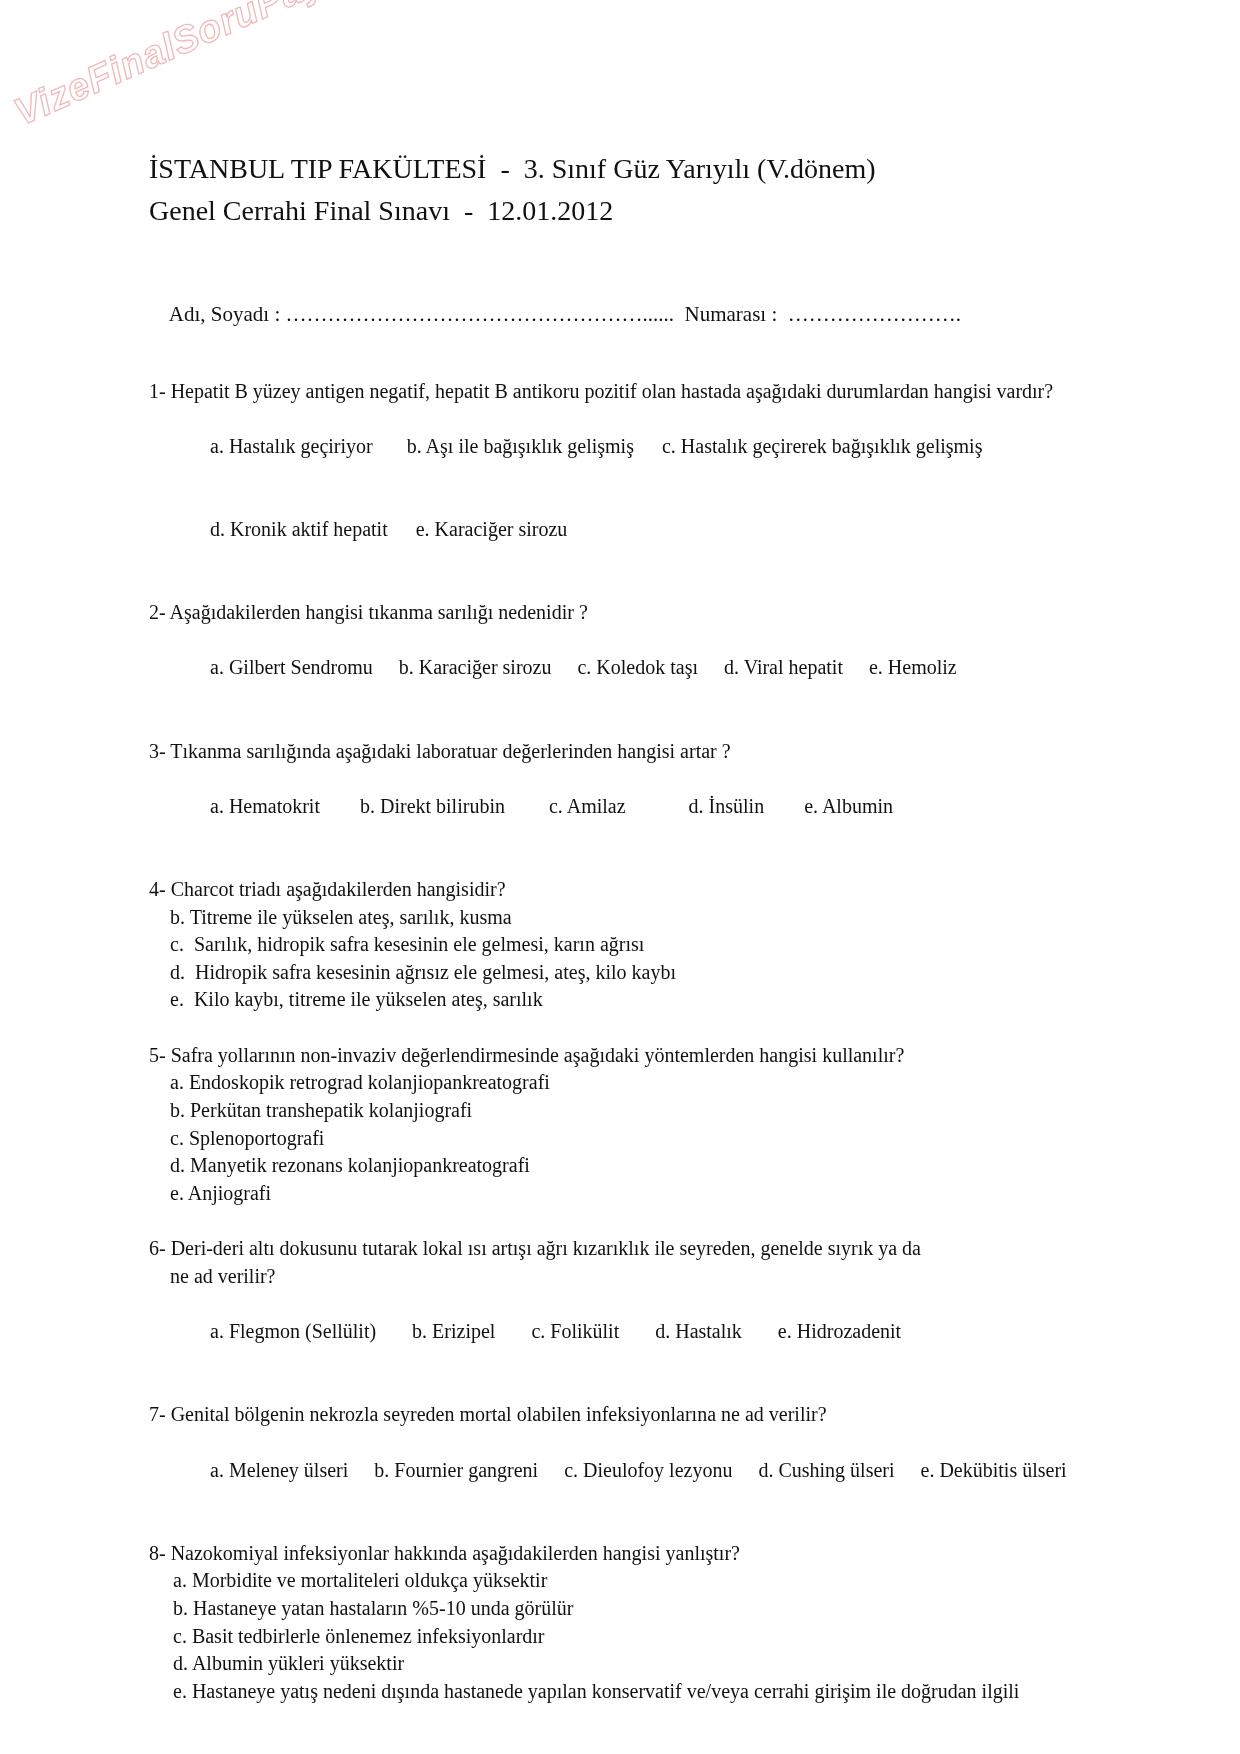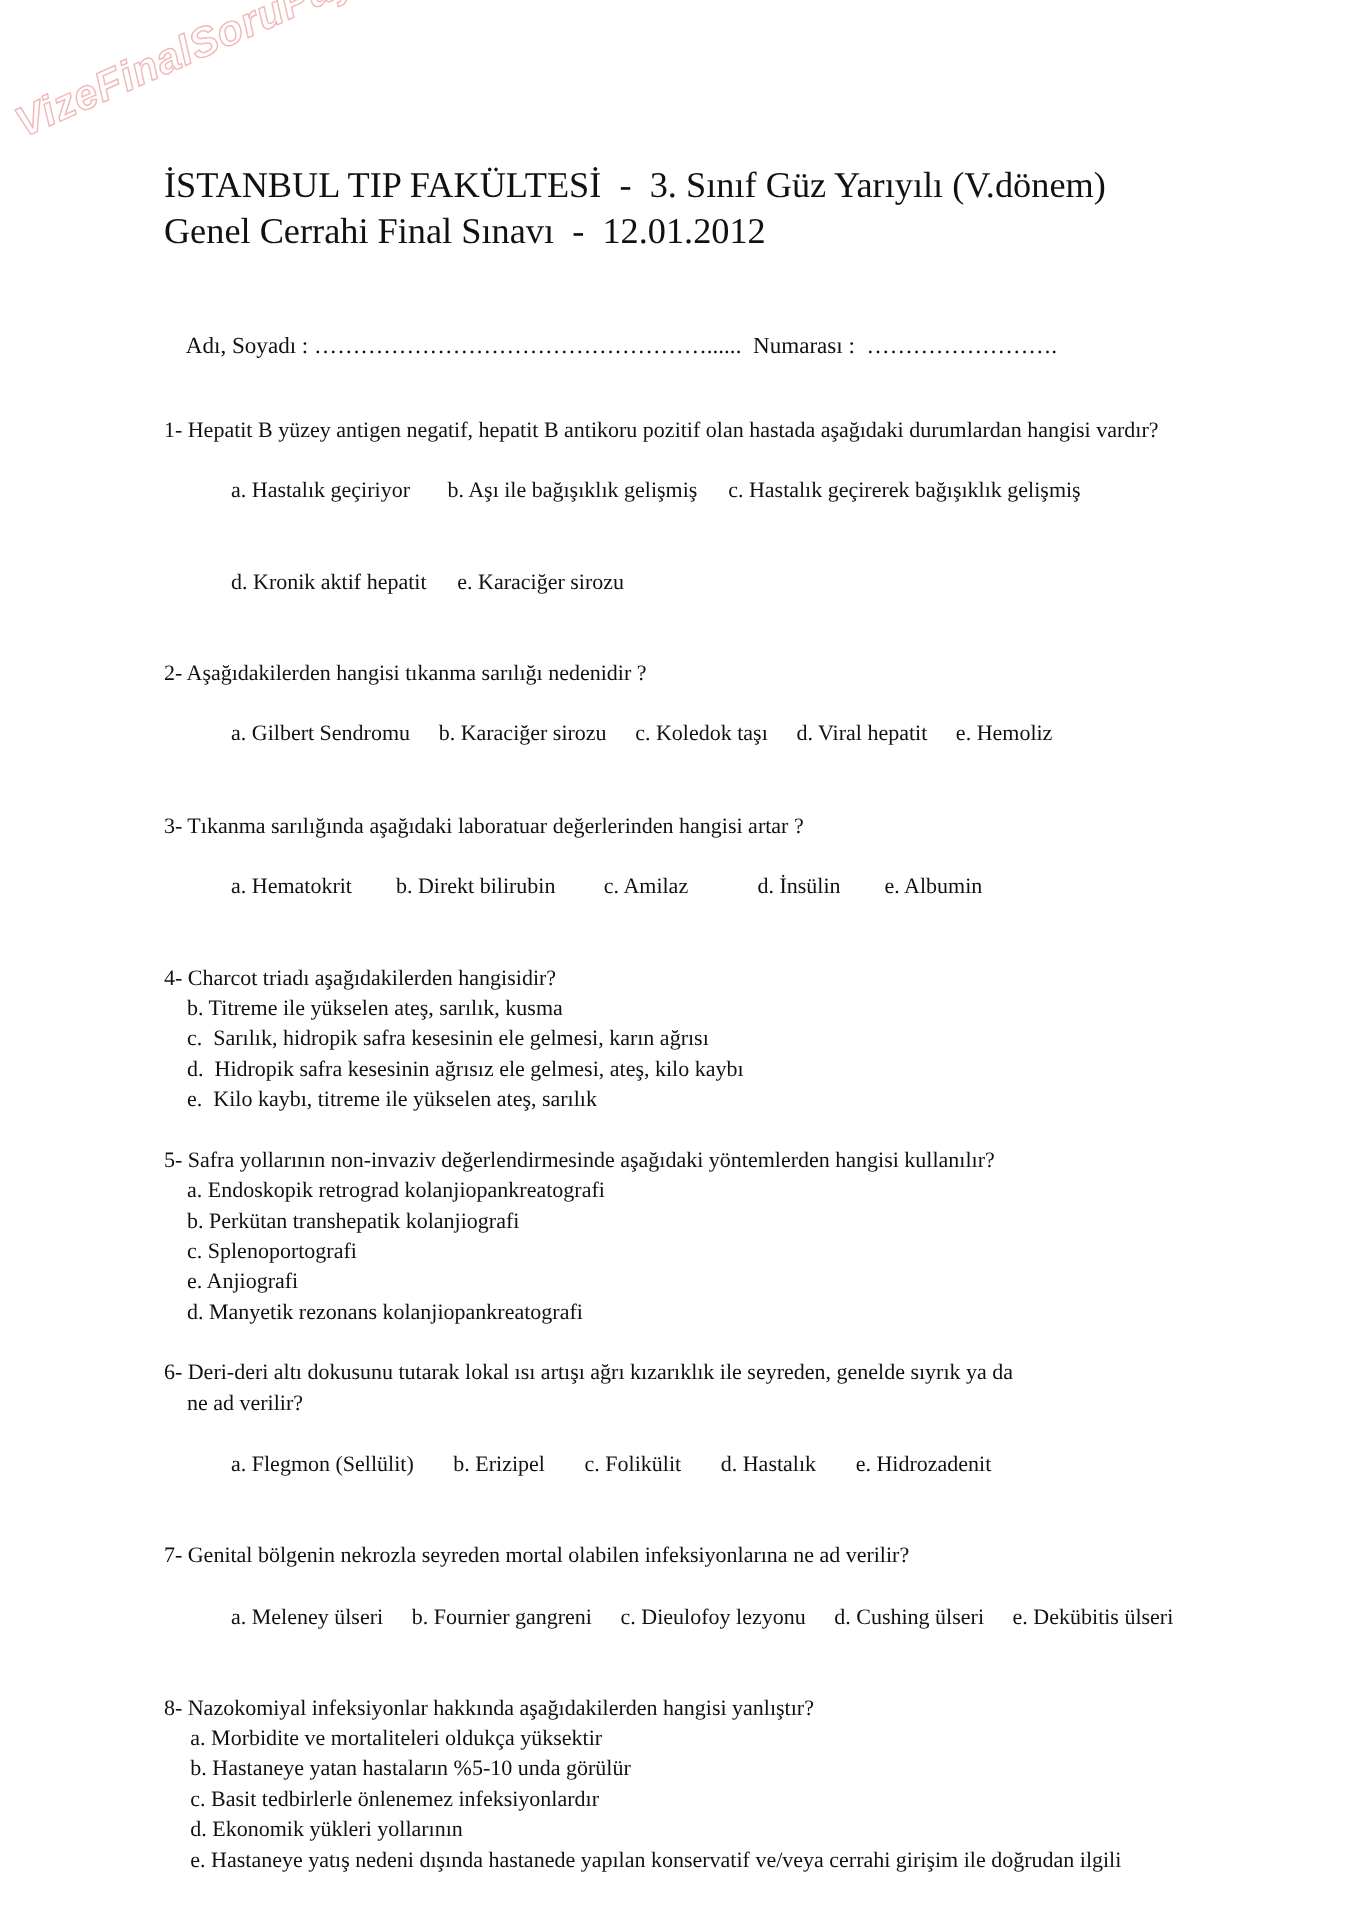--- a/index.html
+++ b/index.html
@@ -30,21 +30,21 @@
       -webkit-text-stroke: 1.3px #f2b8b8;
       white-space: nowrap;
     }
     .page {
       position: absolute;
       left: 149px;
       top: 148px;
       width: 1060px;
     }
     .title-line {
-      font-size: 33px;
+      font-size: 28px;
       line-height: 42px;
       white-space: pre;
     }
     .name-row {
       margin-top: 40px;
       font-size: 21px;
       line-height: 28px;
       white-space: pre;
     }
     .questions {
@@ -121,22 +121,22 @@
       <div class="opt-line">c.  Sarılık, hidropik safra kesesinin ele gelmesi, karın ağrısı</div>
       <div class="opt-line">d.  Hidropik safra kesesinin ağrısız ele gelmesi, ateş, kilo kaybı</div>
       <div class="opt-line">e.  Kilo kaybı, titreme ile yükselen ateş, sarılık</div>
     </div>
 
     <div class="question">
       <div class="q-text">5- Safra yollarının non-invaziv değerlendirmesinde aşağıdaki yöntemlerden hangisi kullanılır?</div>
       <div class="opt-line">a. Endoskopik retrograd kolanjiopankreatografi</div>
       <div class="opt-line">b. Perkütan transhepatik kolanjiografi</div>
       <div class="opt-line">c. Splenoportografi</div>
+      <div class="opt-line">d. Manyetik rezonans kolanjiopankreatografi</div>
       <div class="opt-line">e. Anjiografi</div>
-      <div class="opt-line">d. Manyetik rezonans kolanjiopankreatografi</div>
     </div>
 
     <div class="question">
       <div class="q-text">6- Deri-deri altı dokusunu tutarak lokal ısı artışı ağrı kızarıklık ile seyreden, genelde sıyrık ya da</div>
       <div class="q-cont">ne ad verilir?</div>
       <div class="opt-row">
         <span class="opt" style="margin-right:36px">a. Flegmon (Sellülit)</span><span class="opt" style="margin-right:36px">b. Erizipel</span><span class="opt" style="margin-right:36px">c. Folikülit</span><span class="opt" style="margin-right:36px">d. Hastalık</span><span class="opt">e. Hidrozadenit</span>
       </div>
     </div>
 
@@ -145,19 +145,19 @@
       <div class="opt-row">
         <span class="opt">a. Meleney ülseri</span><span class="opt">b. Fournier gangreni</span><span class="opt">c. Dieulofoy lezyonu</span><span class="opt">d. Cushing ülseri</span><span class="opt">e. Dekübitis ülseri</span>
       </div>
     </div>
 
     <div class="question">
       <div class="q-text">8- Nazokomiyal infeksiyonlar hakkında aşağıdakilerden hangisi yanlıştır?</div>
       <div class="opt-line" style="padding-left:24px">a. Morbidite ve mortaliteleri oldukça yüksektir</div>
       <div class="opt-line" style="padding-left:24px">b. Hastaneye yatan hastaların %5-10 unda görülür</div>
       <div class="opt-line" style="padding-left:24px">c. Basit tedbirlerle önlenemez infeksiyonlardır</div>
-      <div class="opt-line" style="padding-left:24px">d. Ekonomik yükleri yollarının</div>
+      <div class="opt-line" style="padding-left:24px">d. Albumin yükleri yüksektir</div>
       <div class="opt-line" style="padding-left:24px">e. Hastaneye yatış nedeni dışında hastanede yapılan konservatif ve/veya cerrahi girişim ile doğrudan ilgili</div>
 
     </div>
 
   </div>
 </div>
 
 </body></html>

